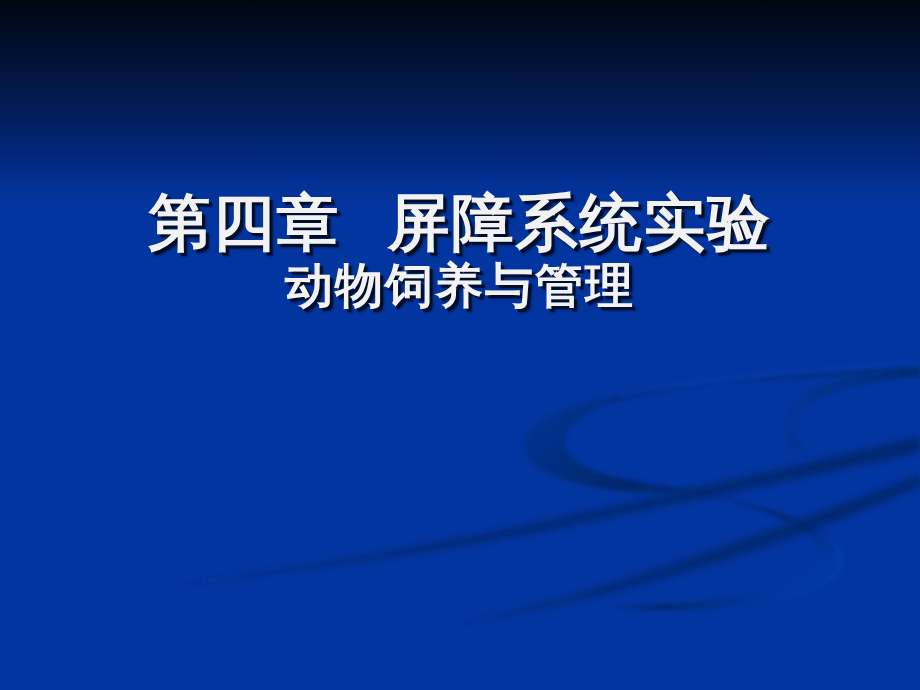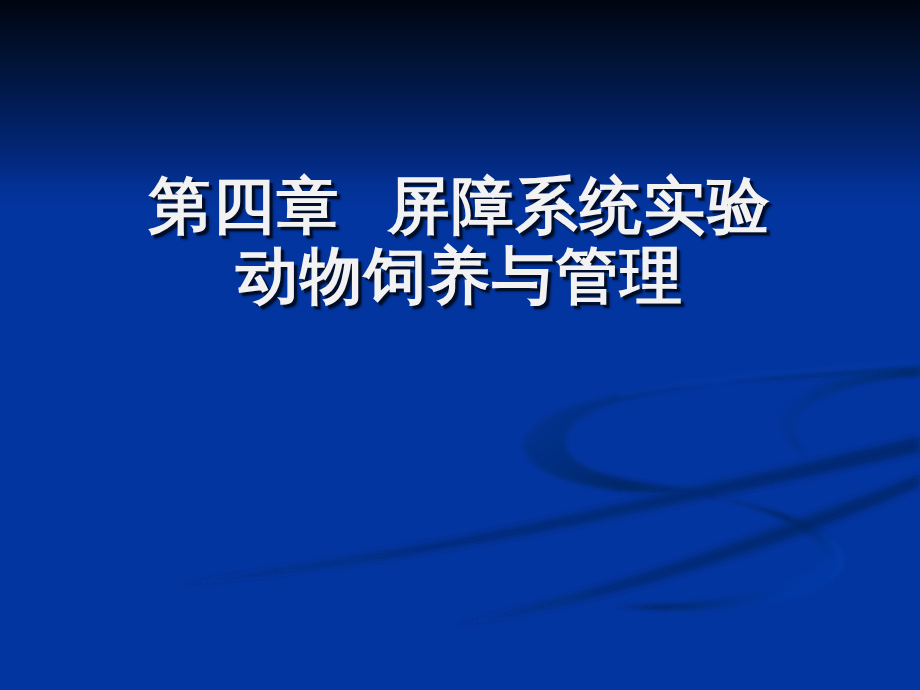--- a/index.html
+++ b/index.html
@@ -41,21 +41,21 @@
   .decor svg {
     display: block;
     width: 920px;
     height: 690px;
   }
 
   
   .title-block {
     position: absolute;
     left: 0;
-    top: 175px;
+    top: 192px;
     width: 920px;
     text-align: center;
     line-height: 1.0;
   }
 
   .title-line {
     display: block;
     color: #f2f2f2;
     font-weight: bold;
     font-size: 62px;
@@ -64,21 +64,21 @@
     text-shadow:
        3px 3px 0 rgba(0,0,0,0.55),
        4px 4px 2px rgba(0,0,0,0.40);
   }
 
   .title-line.line1 {
     font-size: 62px;
     padding-bottom: 8px;
   }
   .title-line.line2 {
-    font-size: 62px;
+    font-size: 48px;
     font-family: Liberation Serif, serif;
   }
 </style>
 </head>
 <body>
 
 <div class="slide">
 
   <div class="decor">
     <svg viewBox="0 0 920 690" xmlns="http://www.w3.org/2000/svg" aria-hidden="true">

